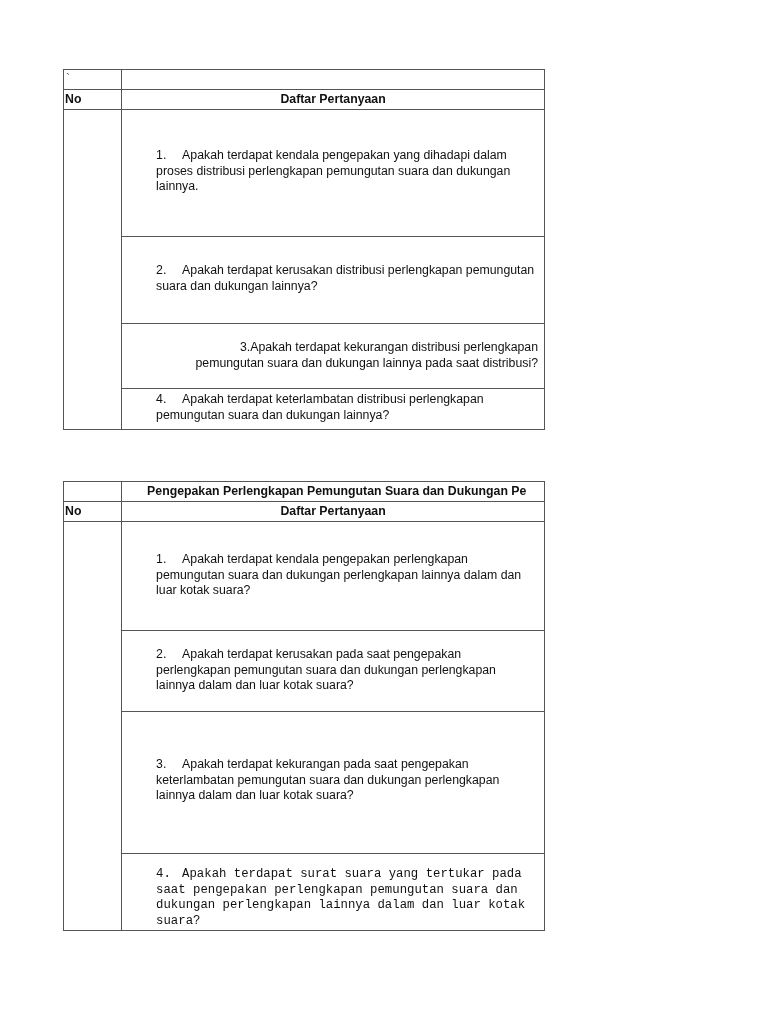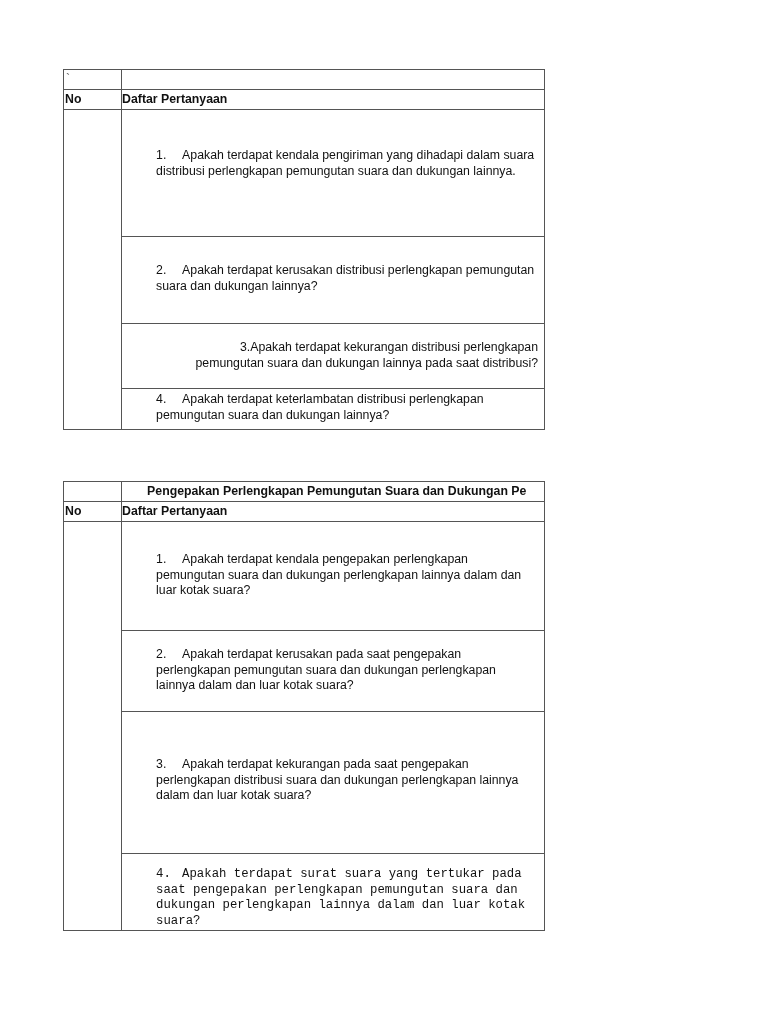--- a/index.html
+++ b/index.html
@@ -30,21 +30,21 @@
     line-height: 15.5px;
   }
   .col-no { width: 58px; }
   .col-q { width: 422px; }
   .hdr-row td { font-weight: bold; }
   .no-cell {
     padding-left: 1px !important;
     font-weight: bold;
   }
   .q-title {
-    text-align: left;
+    text-align: center;
   }
   .sect-title {
     white-space: nowrap;
     overflow: hidden;
     padding-left: 25px !important;
     font-weight: bold;
   }
   .q-text {
     padding-left: 34px !important;
     padding-right: 6px !important;
@@ -76,21 +76,21 @@
     <td class="tick">`</td>
     <td class="sect-title"></td>
   </tr>
   <tr class="hdr-row" style="height:20px">
     <td class="no-cell">No</td>
     <td class="q-title">Daftar Pertanyaan</td>
   </tr>
   <tr style="height:127px">
     <td rowspan="4"></td>
     <td class="q-text" style="vertical-align:top; padding-top:38px;">
-      <span class="q-num">1.</span><span>Apakah terdapat kendala pengiriman yang dihadapi dalam suara distribusi perlengkapan pemungutan suara dan dukungan lainnya.</span>
+      <span class="q-num">1.</span><span>Apakah terdapat kendala pengepakan yang dihadapi dalam proses distribusi perlengkapan pemungutan suara dan dukungan lainnya.</span>
     </td>
   </tr>
   <tr style="height:87px">
     <td class="q-text" style="vertical-align:top; padding-top:26px;margin-top:24px;">
       <span class="q-num">2.</span><span>Apakah terdapat kerusakan distribusi perlengkapan pemungutan suara dan dukungan lainnya?</span>
     </td>
   </tr>
   <tr style="height:65px">
     <td class="q-text" style="vertical-align:top; padding-top:16px;text-align:right;">
       <span class="q-num">3.</span><span>Apakah terdapat kekurangan distribusi perlengkapan pemungutan suara dan dukungan lainnya pada saat distribusi?</span>
@@ -124,21 +124,21 @@
       <span class="q-num">1.</span><span>Apakah terdapat kendala pengepakan perlengkapan pemungutan suara dan dukungan perlengkapan lainnya dalam dan luar kotak suara?</span>
     </td>
   </tr>
   <tr style="height:81px">
     <td class="q-text" style="vertical-align:top; padding-top:16px;margin-top:12px;">
       <span class="q-num">2.</span><span>Apakah terdapat kerusakan pada saat pengepakan perlengkapan pemungutan suara dan dukungan perlengkapan lainnya dalam dan luar kotak suara?</span>
     </td>
   </tr>
   <tr style="height:142px">
     <td class="q-text" style="vertical-align:top; padding-top:45px;">
-      <span class="q-num">3.</span><span>Apakah terdapat kekurangan pada saat pengepakan perlengkapan distribusi suara dan dukungan perlengkapan lainnya dalam dan luar kotak suara?</span>
+      <span class="q-num">3.</span><span>Apakah terdapat kekurangan pada saat pengepakan keterlambatan pemungutan suara dan dukungan perlengkapan lainnya dalam dan luar kotak suara?</span>
     </td>
   </tr>
   <tr style="height:77px">
     <td class="q-text" style="vertical-align:top; padding-top:13px;font-family:Liberation Mono, monospace;">
       <span class="q-num">4.</span><span>Apakah terdapat surat suara yang tertukar pada saat pengepakan perlengkapan pemungutan suara dan dukungan perlengkapan lainnya dalam dan luar kotak suara?</span>
     </td>
   </tr>
 </tbody>
   </table>
 

